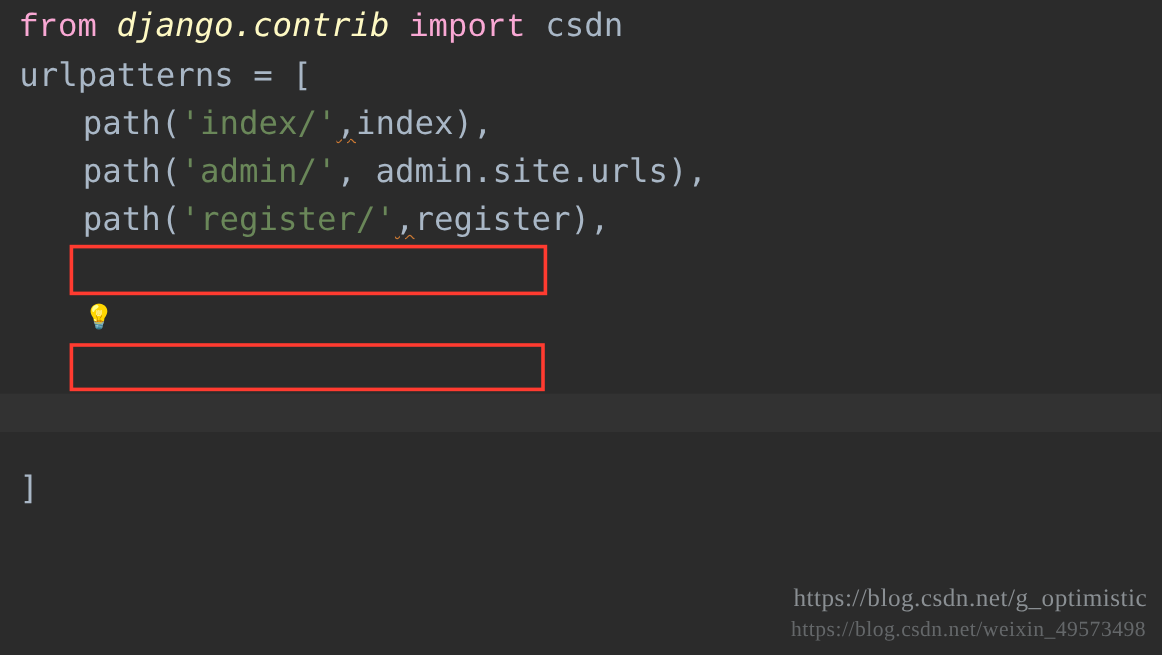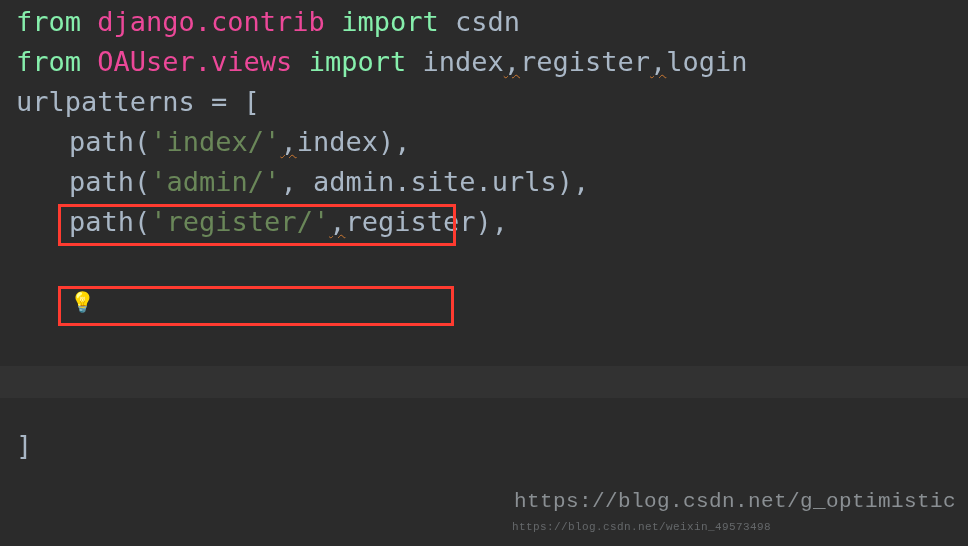--- a/index.html
+++ b/index.html
@@ -16,22 +16,22 @@
   .editor {
     position: relative;
     padding-top: 2px;
     line-height: 40px;
   }
   .line {
     white-space: pre;
     position: relative;
     padding-left: 4px;
   }
-  .kw   { color: #86efac; }   
-  .pkg  { color: #ec4899; }   
+  .kw   { color: #f9a8d4; font-family: Liberation Mono, monospace; }   
+  .pkg  { color: #fef9c3; font-style: italic; }   
   .id   { color: #a9b7c6; }
   .op   { color: #a9b7c6; }
   .str  { color: #6a8759; }   
   .call { color: #a9b7c6; }
   .gut  { color: #606366; display:inline-block; width:12px; }
   .squiggle {
     text-decoration: underline wavy #cc7832;
     text-decoration-thickness: 1px;
     text-underline-offset: 3px;
   }
@@ -52,39 +52,38 @@
     margin-top: 4px;
   }
   .caret {
     opacity: 0;
   }
   .watermark {
     position: absolute;
     right: 12px;
     bottom: 10px;
     color: #8a8f93;
-    font-family: Liberation Mono, monospace;
+    font-family: Liberation Serif, serif;
     font-size: 21px;
     letter-spacing: 0.4px;
   }
   .watermark .sub {
-    font-size: 11px;
+    font-size: 18px;
     opacity: 0.6;
     margin-left: -2px;
   }
 </style>
 </head>
 <body>
 
 <div class="editor">
 
   <div class="line"><span class="gut"> </span><span class="kw">from</span> <span class="pkg">django.contrib</span> <span class="kw">import</span> <span class="id">csdn</span></div>
 
 
-  <div class="line"><span class="gut"> </span><span class="kw">from</span> <span class="pkg">OAUser.views</span> <span class="kw">import</span> <span class="id">index</span><span class="op squiggle">,</span><span class="id">register</span><span class="op squiggle">,</span><span class="id">login</span></div>
 
   <div class="line"><span class="gut"> </span><span class="id">urlpatterns</span><span class="op"> = [</span></div>
 
   <div class="line"><span class="id">    </span><span class="call">path</span><span class="op">(</span><span class="str">'index/'</span><span class="op squiggle">,</span><span class="id">index</span><span class="op">),</span></div>
 
   <div class="line"><span class="id">    </span><span class="call">path</span><span class="op">(</span><span class="str">'admin/'</span><span class="op">, </span><span class="id">admin.site.urls</span><span class="op">),</span></div>
 
   <div class="line"><span class="id">    </span><span class="call">path</span><span class="op">(</span><span class="str">'register/'</span><span class="op squiggle">,</span><span class="id">register</span><span class="op">),</span></div>
 
 

